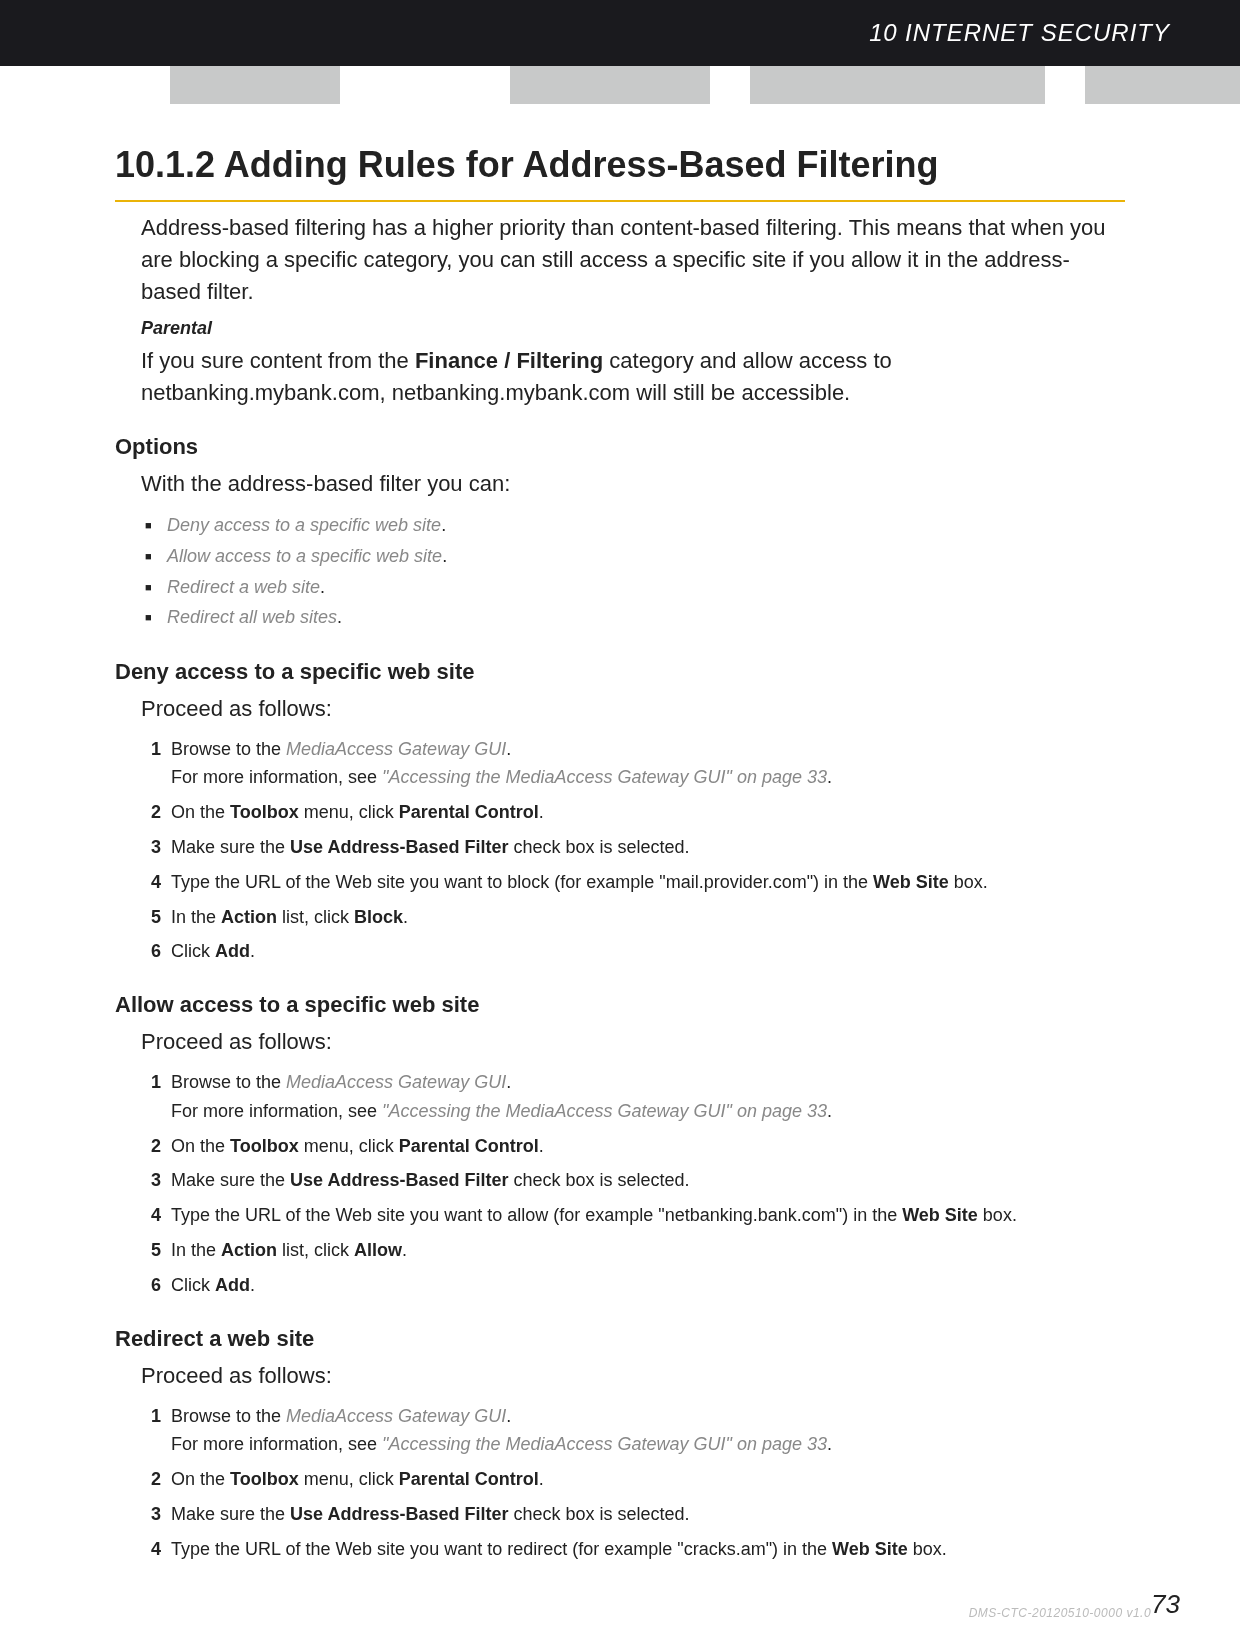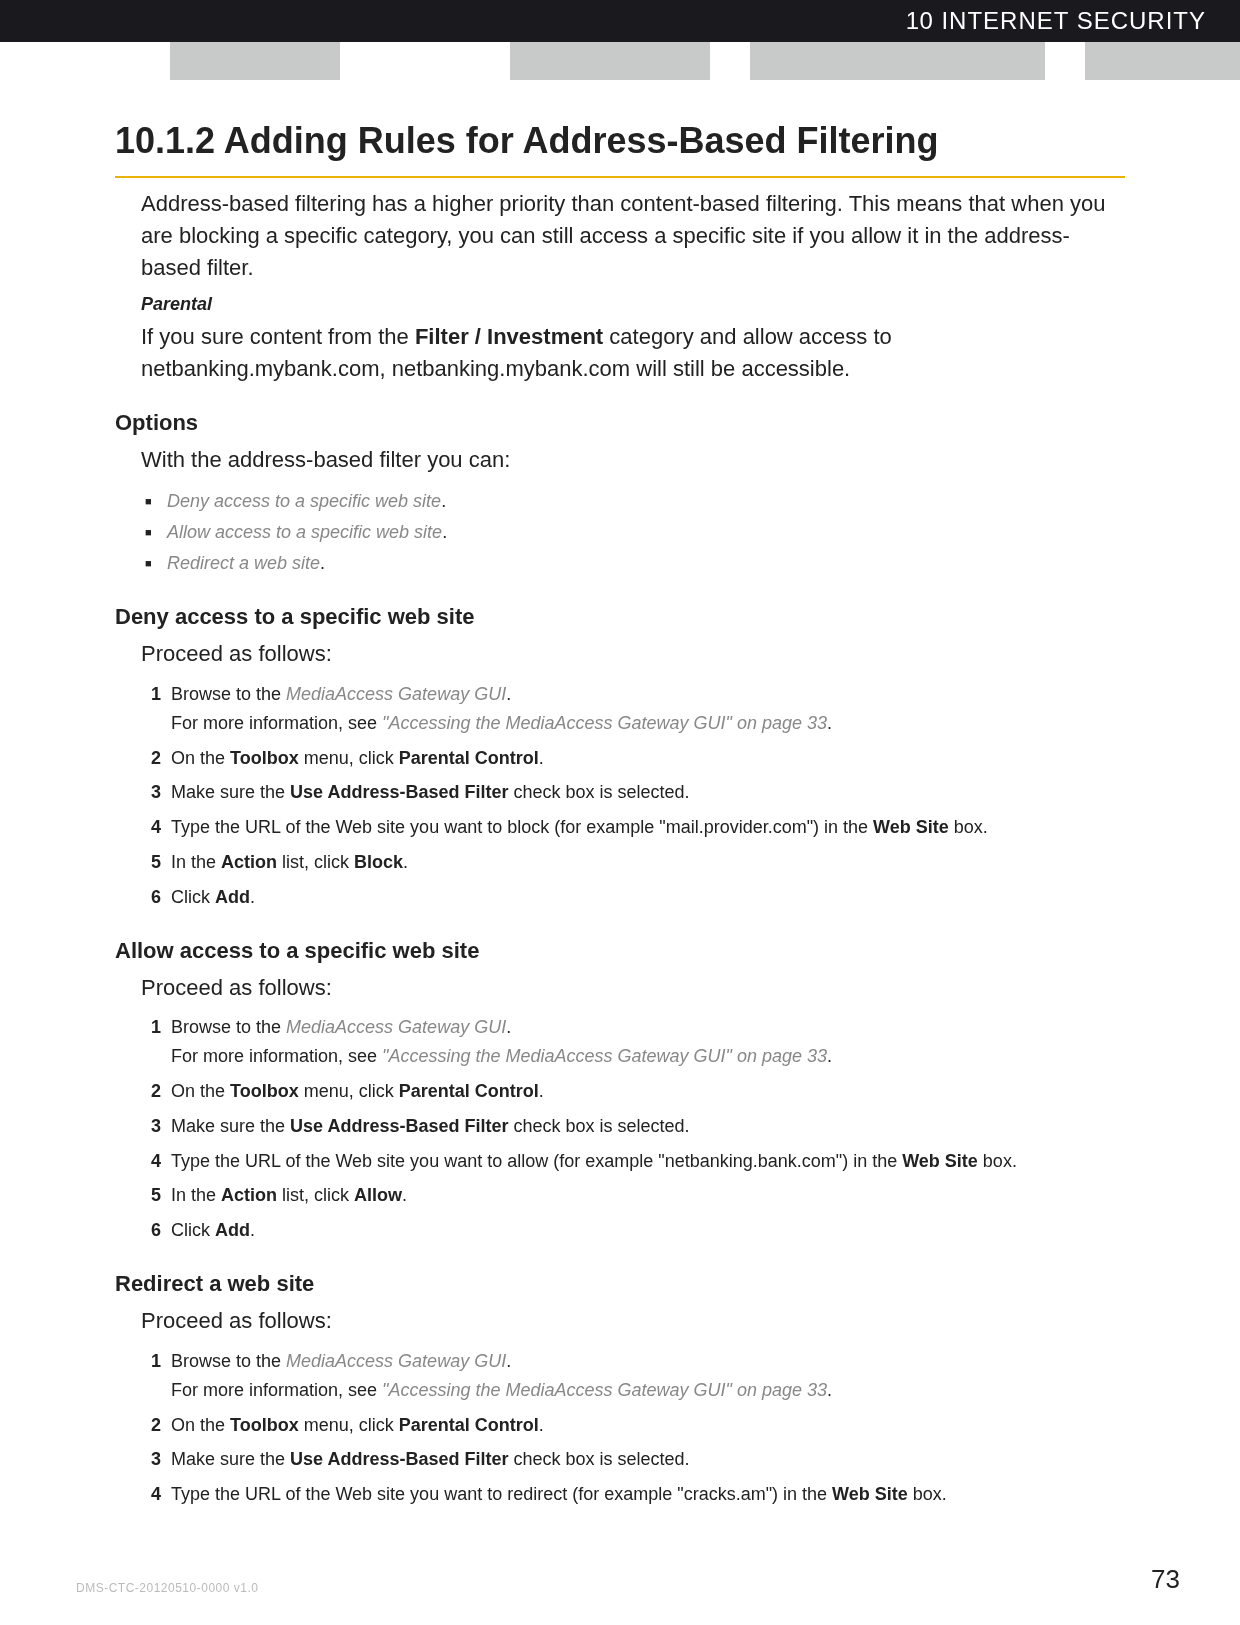--- a/index.html
+++ b/index.html
@@ -13,27 +13,28 @@
   .page {
     width: 1240px;
     min-height: 1625px;
     position: relative;
     padding-bottom: 80px;
     box-sizing: border-box;
   }
   .header-bar {
     background: #1a1a1e;
     color: #fff;
-    height: 42px;
+    height: 66px;
     display: flex;
     align-items: center;
     justify-content: flex-end;
-    padding-right: 34px;
+    padding-right: 70px;
     font-size: 24px;
     letter-spacing: 0.5px;
+    font-style: italic;
   }
   .header-bar .thin { font-weight: 300; }
   .header-bar .caps { text-transform: uppercase; font-weight: 400; letter-spacing: 1px; }
   .tab-strip {
     width: 100%;
     height: 38px;
     display: flex;
     background: #fff;
   }
   .tab-strip .spacer-w { background: #fff; }
@@ -113,22 +114,23 @@
     text-align: right;
   }
   b, strong { font-weight: 700; }
   .footer {
     position: absolute;
     bottom: 30px;
     left: 16px;
     right: 0;
     padding: 0 60px;
     display: flex;
-    justify-content: space-between;
+    justify-content: flex-end;
     align-items: flex-end;
+    font-style: italic;
   }
   .footer .docid { color: #bbb; font-size: 12px; letter-spacing: 0.5px; }
   .footer .pagenum { font-size: 26px; color: #222; }
 </style>
 </head>
 <body>
 
 <div class="page">
 
   <div class="header-bar">
@@ -149,31 +151,32 @@
   </div>
 
   <div class="content">
 
     <h1 class="title">10.1.2 Adding Rules for Address-Based Filtering</h1>
 
     <div class="body-block">
       <p class="body">Address-based filtering has a higher priority than content-based filtering. This means that when you are blocking a specific category, you can still access a specific site if you allow it in the address-based filter.</p>
       <div class="example-label">Parental</div>
       <p class="body">
-        <span>If you sure content from the </span><b>Filter / Investment</b><span> category and allow access to netbanking.mybank.com, netbanking.mybank.com will still be accessible.</span>
+        <span>If you sure content from the </span><b>Finance / Filtering</b><span> category and allow access to netbanking.mybank.com, netbanking.mybank.com will still be accessible.</span>
       </p>
     </div>
 
     <h2 class="section">Options</h2>
     <div class="body-block">
       <p class="body">With the address-based filter you can:</p>
       <ul class="sq">
         <li><span class="linkish">Deny access to a specific web site</span>.</li>
         <li><span class="linkish">Allow access to a specific web site</span>.</li>
         <li><span class="linkish">Redirect a web site</span>.</li>
+        <li><span class="linkish">Redirect all web sites</span>.</li>
       </ul>
     </div>
 
     <h2 class="section">Deny access to a specific web site</h2>
     <div class="body-block">
       <p class="body">Proceed as follows:</p>
       <ol class="steps">
         <li>
           <span>Browse to the </span><span class="linkish">MediaAccess Gateway GUI</span>.<br>
           <span>For more information, see </span><span class="linkish">"Accessing the MediaAccess Gateway GUI" on page 33</span>.

